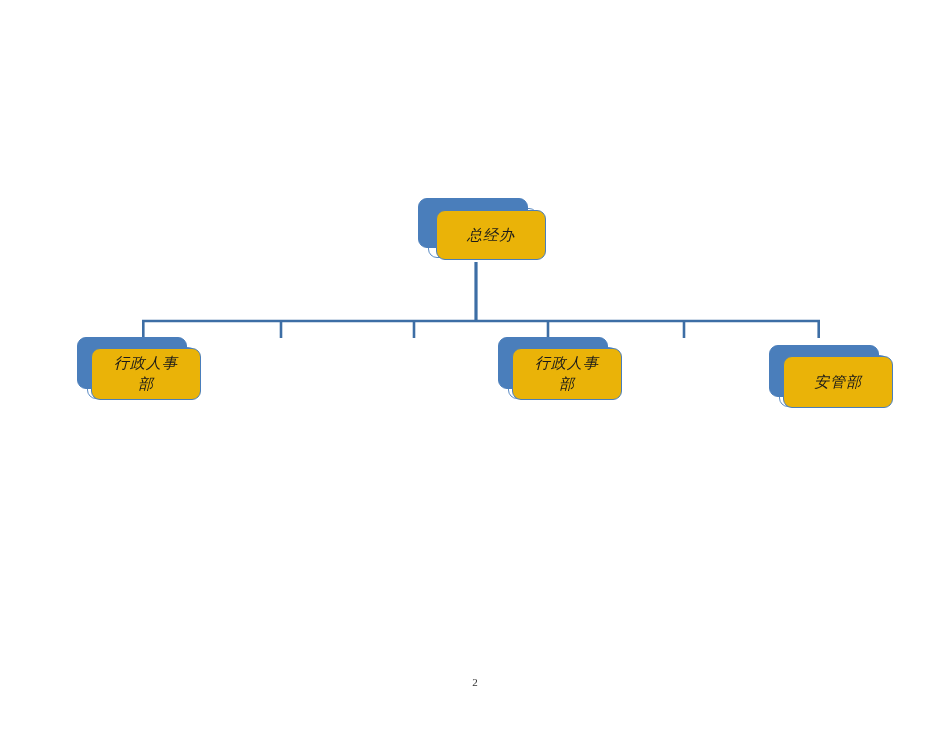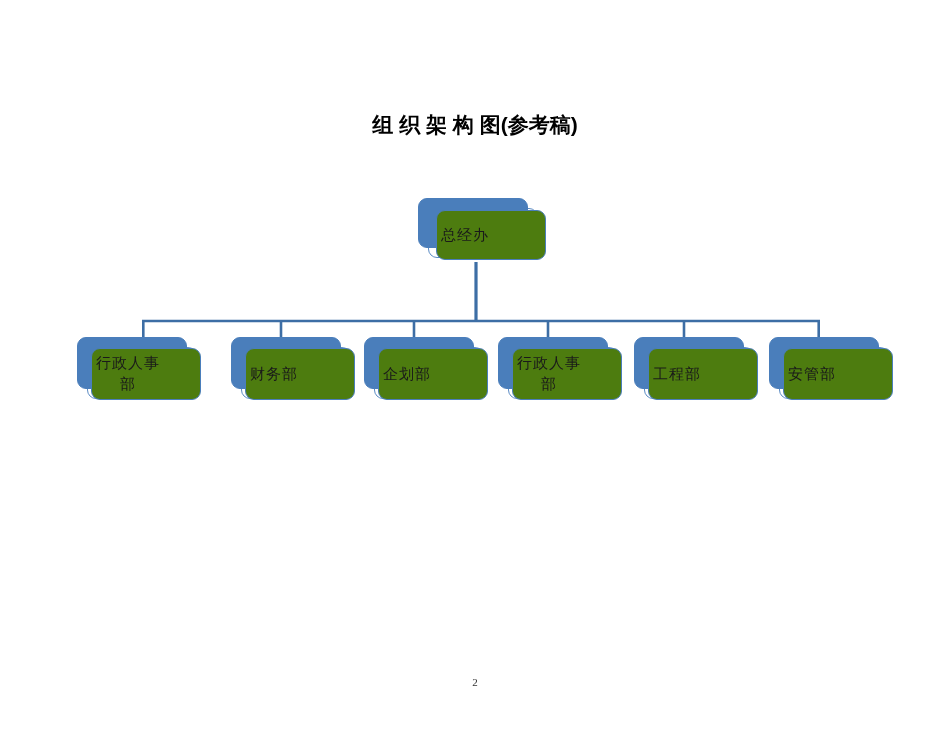--- a/index.html
+++ b/index.html
@@ -76,25 +76,27 @@
     border-radius: 9px;
   }
   
   .node .plate-front {
     position: absolute;
     left: 14px;
     top: 11px;
     width: 100%;
     height: 100%;
     box-sizing: border-box;
-    background: #4d7c0f;
+    background: #eab308;
     border: 1.8px solid #4a7ebb;
     border-radius: 9px;
     display: flex;
     align-items: center;
+    justify-content: center;
+    font-style: italic;
   }
   .node .node-label {
     display: block;
     text-align: center;
     color: #1a1a1a;
     font-family: "Liberation Serif", "DejaVu Serif", serif;
     font-size: 15px;
     line-height: 21px;
     letter-spacing: 1px;
     padding: 0 4px;
@@ -114,21 +116,20 @@
     font-family: "Liberation Serif", "DejaVu Serif", serif;
     font-size: 11px;
     color: #333333;
   }
 </style>
 </head>
 <body>
 
 <div id="page">
 
-  <div id="chart-title">组 织 架 构 图(参考稿)</div>
 
   <svg id="connectors" width="950" height="735" viewBox="0 0 950 735">
 
     <line x1="476" y1="262" x2="476" y2="321" stroke="#3d6ea5" stroke-width="3.2"></line>
 
     <line x1="142" y1="321" x2="820" y2="321" stroke="#3d6ea5" stroke-width="2.6"></line>
 
     <line x1="143.3" y1="320" x2="143.3" y2="338" stroke="#3d6ea5" stroke-width="2.6"></line>
     <line x1="281" y1="320" x2="281" y2="338" stroke="#3d6ea5" stroke-width="2.6"></line>
     <line x1="414" y1="320" x2="414" y2="338" stroke="#3d6ea5" stroke-width="2.6"></line>
@@ -147,54 +148,33 @@
 
   <div class="node" style="left:77px; top:337px; width:110px; height:52px;">
     <div class="plate-back"></div>
     <div class="plate-blue"></div>
     <div class="plate-front">
       <span class="node-label">行政人事
 部</span>
     </div>
   </div>
 
-  <div class="node" style="left:231px; top:337px; width:110px; height:52px;">
-    <div class="plate-back"></div>
-    <div class="plate-blue"></div>
-    <div class="plate-front">
-      <span class="node-label">财务部</span>
-    </div>
-  </div>
 
-  <div class="node" style="left:364px; top:337px; width:110px; height:52px;">
-    <div class="plate-back"></div>
-    <div class="plate-blue"></div>
-    <div class="plate-front">
-      <span class="node-label">企划部</span>
-    </div>
-  </div>
 
   <div class="node" style="left:498px; top:337px; width:110px; height:52px;">
     <div class="plate-back"></div>
     <div class="plate-blue"></div>
     <div class="plate-front">
       <span class="node-label">行政人事
 部</span>
     </div>
   </div>
 
-  <div class="node" style="left:634px; top:337px; width:110px; height:52px;">
-    <div class="plate-back"></div>
-    <div class="plate-blue"></div>
-    <div class="plate-front">
-      <span class="node-label">工程部</span>
-    </div>
-  </div>
 
-  <div class="node" style="left:769px; top:337px; width:110px; height:52px;">
+  <div class="node" style="left:769px; top:345px; width:110px; height:52px;">
     <div class="plate-back"></div>
     <div class="plate-blue"></div>
     <div class="plate-front">
       <span class="node-label">安管部</span>
     </div>
   </div>
 
   <div id="page-number">2</div>
 
 </div>

